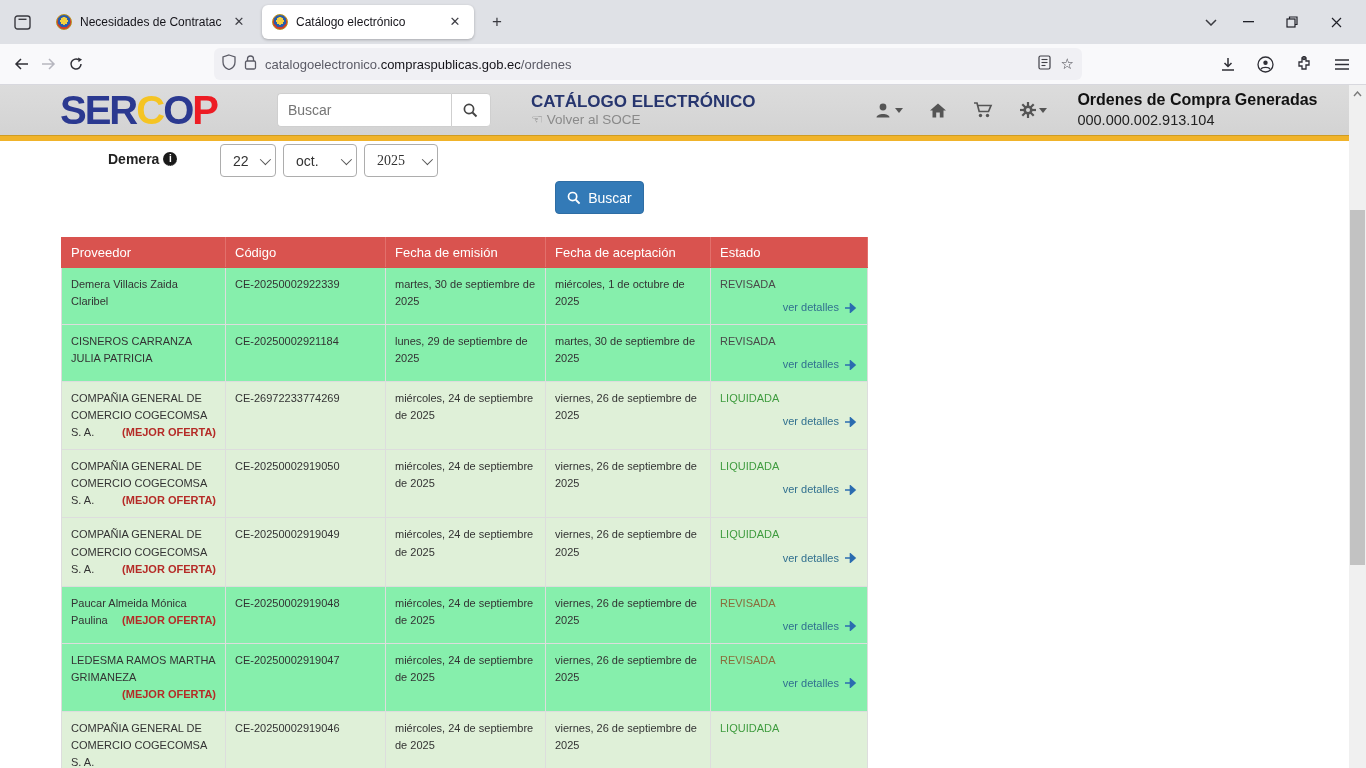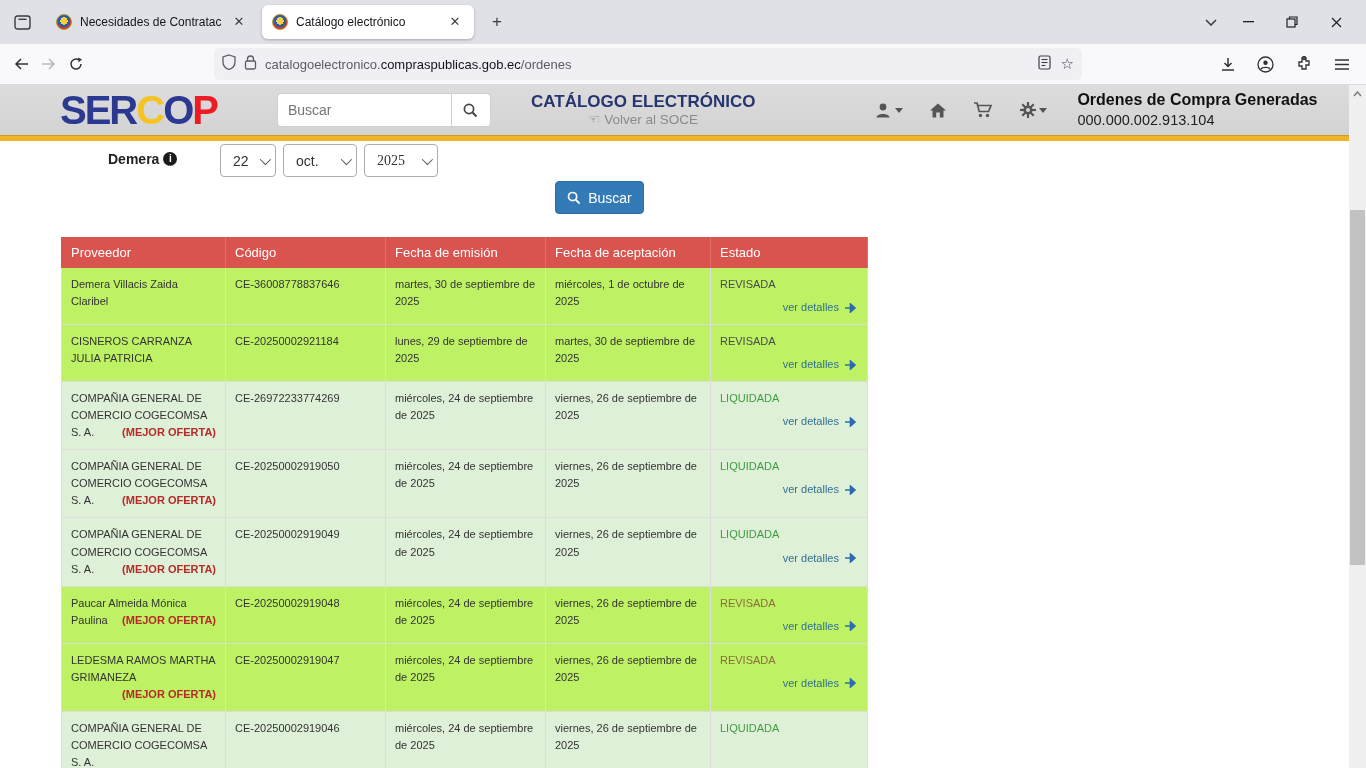--- a/index.html
+++ b/index.html
@@ -37,21 +37,21 @@
 
   .site-header { height:50px; background:linear-gradient(#dcdcdc,#d3d3d3); display:flex; align-items:center; padding:0 14px 0 60px; }
   .gold-bar { height:6px; background:#f0b32a; border-top:1px solid #cf9c22; }
   .logo { font-size:40px; font-weight:bold; letter-spacing:-2px; line-height:1; font-family:"Liberation Sans",sans-serif; }
   .logo .blu { color:#2b3990; } .logo .yel { color:#f5c423; } .logo .red { color:#ed1c24; }
   .hsearch { display:flex; margin-left:60px; }
   .hsearch input { width:174px; height:34px; border:1px solid #cfcfcf; border-right:none; border-radius:4px 0 0 4px; padding:0 10px; font-size:14px; color:#555; background:#fff; outline:none; }
   .hsearch button { width:40px; height:34px; background:#fff; border:1px solid #cfcfcf; border-radius:0 4px 4px 0; display:flex; align-items:center; justify-content:center; }
   .htitle { margin-left:40px; line-height:1.25; }
   .htitle .t1 { font-size:17px; font-weight:bold; color:#26356e; }
-  .htitle .t2 { font-size:13.5px; color:#8a8a8a;text-align:center; }
+  .htitle .t2 { font-size:13.5px; color:#8a8a8a; }
   .hicons { display:flex; align-items:center; gap:26px; margin-left:120px; color:#555; }
   .hicon { display:flex; align-items:center; gap:2px; }
   .caret { width:0; height:0; border-left:4px solid transparent; border-right:4px solid transparent; border-top:5px solid #555; }
   .horders { margin-left:30px; line-height:1.35; }
   .horders .o1 { font-size:16px; font-weight:bold; color:#111; }
   .horders .o2 { font-size:14.5px; color:#222; }
 
   .content { position:absolute; left:0; top:56px; right:0; bottom:0; background:#fff; }
   .hasta-row { position:absolute; left:108px; top:10px; display:flex; align-items:center; }
   .hasta-label { font-size:14px; font-weight:bold; color:#222; }
@@ -60,21 +60,21 @@
   .sel { height:33px; border:1px solid #adadad; border-radius:4px; background:#fff; font-size:14px; color:#333; padding:0 22px 0 12px; appearance:none; -webkit-appearance:none; background-image:none; font-family:"Liberation Sans",sans-serif; }
   .selwrap { position:relative; }
   .selwrap::after { content:""; position:absolute; right:8px; top:13px; width:7px; height:7px; border-right:1.6px solid #555; border-bottom:1.6px solid #555; transform:rotate(45deg) translateY(-2px); pointer-events:none; }
   .sel.day { width:56px; } .sel.mon { width:74px; } .sel.yr { width:74px;font-family:Liberation Serif, serif; }
 
   .buscar-btn { position:absolute; left:555px; top:40px; width:89px; height:33px; background:#337ab7; border:1px solid #2e6da4; border-radius:4px; color:#fff; font-size:14px; display:flex; align-items:center; justify-content:center; gap:7px; }
 
   .otable { position:absolute; left:61px; top:96px; width:806px; border-collapse:collapse; table-layout:fixed; }
   .otable col.c1{width:164px;} .otable col.c2{width:160px;} .otable col.c3{width:160px;} .otable col.c4{width:165px;} .otable col.c5{width:157px;}
   .otable th { background:#d9534f; color:#fff; font-size:13px; font-weight:normal; text-align:left; padding:7px 9px; border:1px solid #d9534f; border-right:1px solid #e2706c; }
-  .otable td { font-size:11px; color:#333; vertical-align:top; padding:8px 9px; border:1px solid #ddd; line-height:1.55; background:#bef264; }
+  .otable td { font-size:11px; color:#333; vertical-align:top; padding:8px 9px; border:1px solid #ddd; line-height:1.55; background:#86efac; }
   tr.row-green td { background:#dff0d8; }
   .prov-name { color:#333; }
   .mejor { color:#b52b27; font-weight:bold; }
   td.prov-cell { text-align:left; }
   td.prov-cell .mejor { display:inline-block; float:right; }
   .estado-cell { position:relative; }
   .st { display:block; }
   .st.dark { color:#4a4a4a; } .st.olive { color:#8a6d3b; } .st.green { color:#3f9c3f; }
   .det { display:flex; align-items:center; justify-content:flex-end; gap:5px; color:#31708f; margin-top:6px; cursor:pointer; }
 
@@ -322,21 +322,21 @@
               <th>Proveedor</th>
               <th>Código</th>
               <th>Fecha de emisión</th>
               <th>Fecha de aceptación</th>
               <th>Estado</th>
             </tr>
           </thead>
         <tbody id="tbody">
             <tr style="height: 52px;">
               <td class="prov-cell"><span class="prov-name">Demera Villacis Zaida Claribel </span></td>
-              <td>CE-36008778837646</td>
+              <td>CE-20250002922339</td>
               <td>martes, 30 de septiembre de 2025</td>
               <td>miércoles, 1 de octubre de 2025</td>
               <td class="estado-cell">
                 <span class="st dark">REVISADA</span>
                 <a class="det">
                   <span>ver detalles</span>
                   <svg width="14" height="10" viewBox="0 0 14 10">
                     <path d="M1 5 H9 M6.5 1 L11 5 L6.5 9 Z" fill="#2b6cb0" stroke="#2b6cb0" stroke-width="1.6"></path>
                   </svg>
                 </a>

